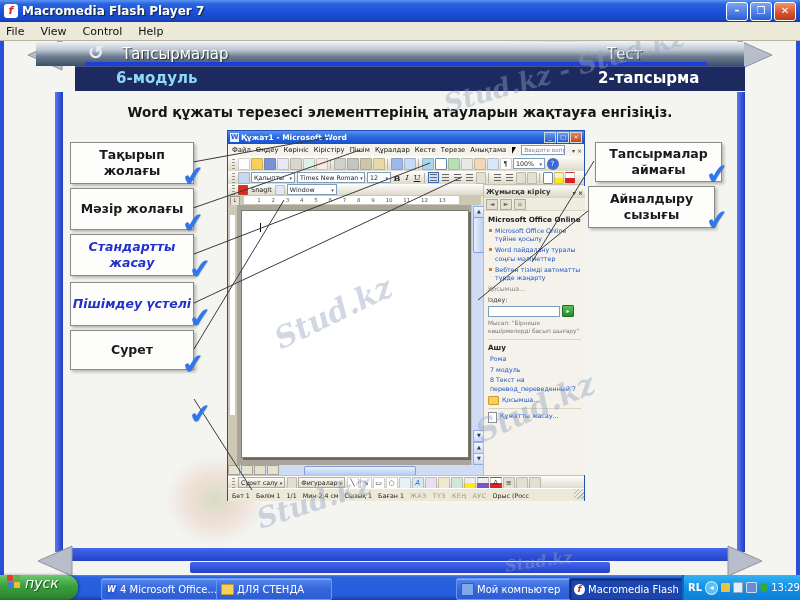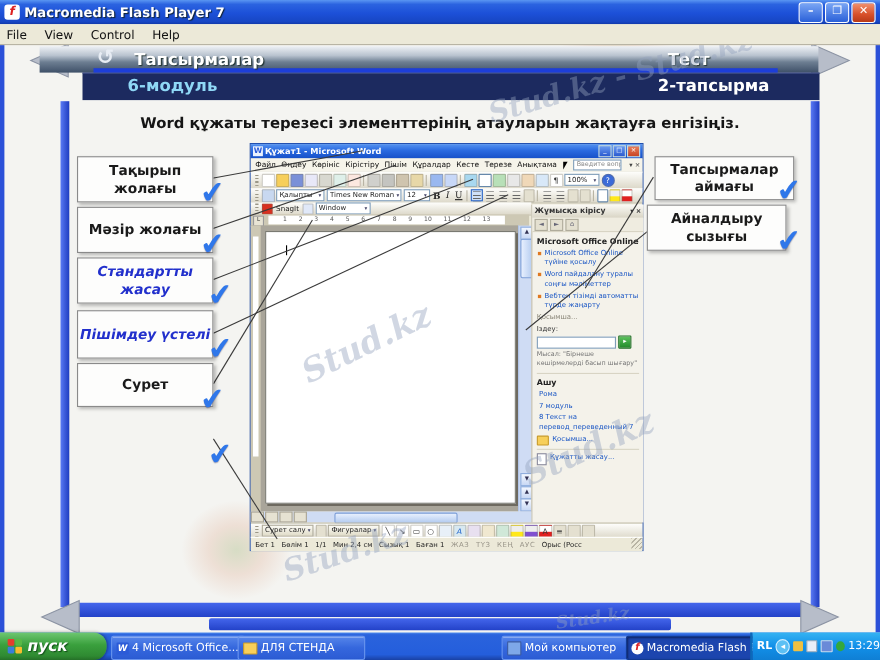--- a/index.html
+++ b/index.html
@@ -24,21 +24,21 @@
 
   
   .edge{top:40px;width:4px;height:535px;background:#2b50d8}
   .sidebar-blue{top:92px;width:8px;height:460px;background:linear-gradient(90deg,#5a7af4,#1f3cc0)}
   .botbar{background:linear-gradient(180deg,#4466ec,#2342c8);border-radius:2px}
 
   .navbar{left:36px;top:42px;width:708px;height:24px;
     background:linear-gradient(180deg,#eef1f5 0%,#b9c3cf 35%,#6d7e92 60%,#3e5068 100%);z-index:3}
   .nav-underline{left:85px;top:62px;width:622px;height:4px;background:#1d3ed8;z-index:4}
   .navybar{left:75px;top:66px;width:670px;height:24px;background:#1c2a5f;border-top:1px solid #45558c;z-index:3}
-  .nav-text{color:#fff;font-size:15px;font-weight:bold;z-index:5;text-shadow:1px 1px 1px #233}
+  .nav-text{color:#fff;font-size:15px;font-weight:normal;z-index:5;text-shadow:1px 1px 1px #233}
   .mod-text{font-size:15px;font-weight:bold;z-index:5}
   .nav-back{left:88px;top:41px;color:#e8edf4;font-size:19px;font-weight:bold;z-index:5}
 
   .instruction{left:0;top:104px;width:800px;text-align:center;font-size:13.5px;font-weight:bold;color:#151515;z-index:5}
 
   
   .lbox{width:122px;background:#fdfdfc;border:1px solid #8a8a8a;box-shadow:2px 2px 3px rgba(0,0,0,.25);
     display:flex;align-items:center;justify-content:center;text-align:center;
     font-weight:bold;font-size:12.5px;color:#1a1a1a;line-height:1.25;z-index:6}
   .lbox.blue{color:#2230cc;font-style:italic}
@@ -127,23 +127,23 @@
       background:repeating-linear-gradient(135deg,#b8b4a4 0 1px,transparent 1px 3px)}
 
   
   .wm{font-family:"DejaVu Serif",serif;font-style:italic;font-weight:bold;color:#93a2bd;opacity:.42;z-index:8;pointer-events:none;white-space:nowrap}
   .blob{border-radius:50%;z-index:2;pointer-events:none;
       background:radial-gradient(closest-side,rgba(170,185,130,.40),rgba(215,150,115,.22),transparent)}
 
   
   .taskbar{left:0;top:575px;width:800px;height:25px;
     background:linear-gradient(180deg,#4f8bee 0%,#2a63dd 8%,#245edc 80%,#1941a5 100%);z-index:30}
-  .start{position:absolute;left:0;top:0;height:25px;width:97px;border-radius:0 12px 12px 0;
+  .start{position:absolute;left:0;top:0;height:25px;width:78px;border-radius:0 12px 12px 0;
     background:linear-gradient(180deg,#6ec771 0%,#3aa03d 45%,#2f8a32 85%,#257028 100%);
-    display:flex;align-items:center;color:#fff;font-weight:bold;font-style:italic;font-size:14px;
+    display:flex;color:#fff;font-weight:normal;font-style:italic;font-size:14px;
     box-shadow:1px 0 3px rgba(0,0,0,.4);text-shadow:1px 1px 1px #14501a}
   .winlogo{width:13px;height:13px;margin:0 5px 0 7px;display:grid;grid-template-columns:6px 6px;grid-template-rows:6px 6px;gap:1px}
   .winlogo i{border-radius:1px}
   .tb-btn{position:absolute;top:3px;height:20px;border-radius:2px;display:flex;align-items:center;gap:3px;
     background:linear-gradient(180deg,#5585ea,#3567dd 50%,#2c5cd4);border:1px solid #6a95ee;
     color:#fff;font-size:10px;padding:0 4px;overflow:hidden;white-space:nowrap;box-shadow:inset 0 1px 0 rgba(255,255,255,.3)}
   .tb-btn.active{background:#1c45ae;border-color:#123a90;box-shadow:inset 1px 1px 2px rgba(0,0,20,.5)}
   .tbi{width:11px;height:11px;flex:0 0 auto;border-radius:1px}
   .tbi.word{background:#2b5bd7;color:#fff;font-size:8px;line-height:11px;text-align:center;font-weight:bold}
   .tbi.folder{background:#f7cf5a;border:1px solid #c89a2a;height:9px}

